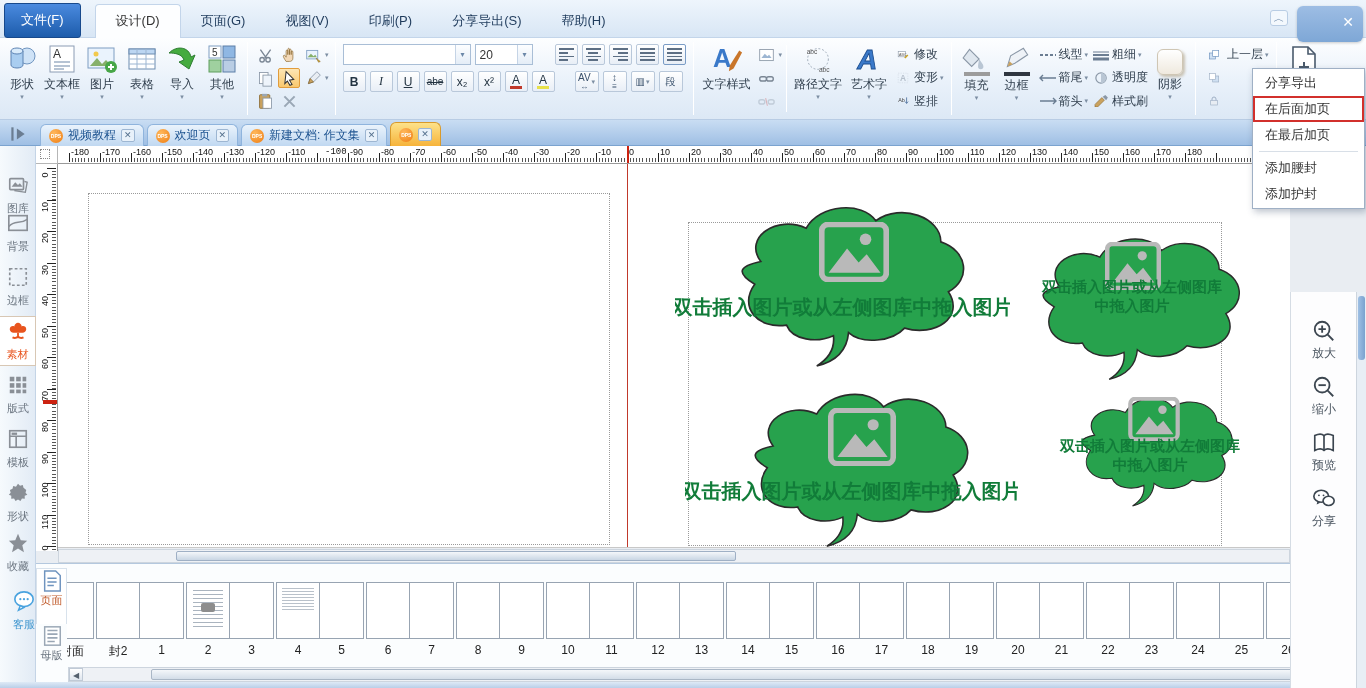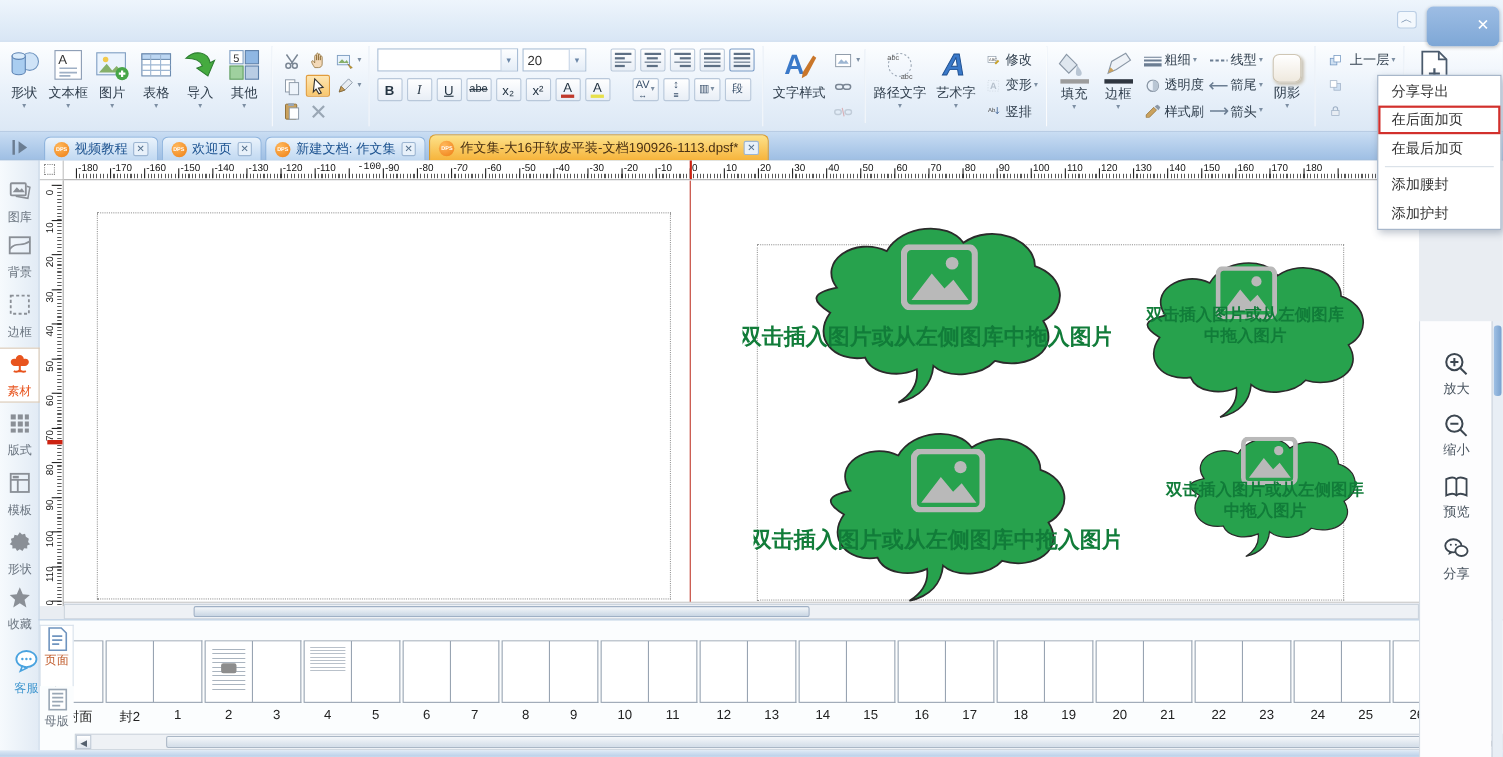--- a/index.html
+++ b/index.html
@@ -133,20 +133,29 @@
     </symbol>
     <symbol id="img-ph" viewBox="0 0 60 52">
       <rect x="2" y="2" width="56" height="48" rx="6" fill="none" stroke="#b9b9b9" stroke-width="5"></rect>
       <circle cx="40" cy="15" r="5" fill="#b9b9b9"></circle>
       <path d="M8 44 L24 23 L34 35 L41 28 L53 44 Z" fill="#b9b9b9"></path>
     </symbol>
   </defs>
 </svg>
 
 <div class="titlebar">
+  <div class="menu">
+      <div class="menu-item file">文件(F)</div>
+      <div class="menu-item active">设计(D)</div>
+      <div class="menu-item">页面(G)</div>
+      <div class="menu-item">视图(V)</div>
+      <div class="menu-item">印刷(P)</div>
+      <div class="menu-item">分享导出(S)</div>
+      <div class="menu-item">帮助(H)</div>
+    </div>
   <div class="win-chev">︿</div>
   <div class="win-pop">
     <span class="x">✕</span>
   </div>
 </div>
 
 <div class="ribbon">
   <div class="rgroup" id="g-insert">
       <div class="big-btn">
         <div class="bicon"><svg viewBox="0 0 32 32">
@@ -449,20 +458,43 @@
     </div>
     <div class="big-btn">
       <span class="bicon" id="ic-border"><svg viewBox="0 0 30 26">
             <path d="M6 20L9 10 21 3l4 6-12 8z" fill="#eef2f7" stroke="#8a97a6"></path>
             <path d="M6 20l5-2-3-3z" fill="#caa25e"></path>
           </svg></span>
       <div class="fillbar" style="background:#2f3640"></div>
       <span class="blbl">边框</span>
       <span class="caret">▾</span>
     </div>
+    <div class="vstack" id="line-col">
+        <div class="labrow">
+          <svg viewBox="0 0 18 10">
+            <path d="M1 5h3M6 5h3M11 5h3M16 5h1" stroke="#6b7d92" stroke-width="2"></path>
+          </svg>
+          <span>线型</span>
+          <span class="caret">▾</span>
+        </div>
+        <div class="labrow">
+          <svg viewBox="0 0 18 10">
+            <path d="M4 2L1 5l3 3M1 5h16" stroke="#6b7d92" stroke-width="1.4" fill="none"></path>
+          </svg>
+          <span>箭尾</span>
+          <span class="caret">▾</span>
+        </div>
+        <div class="labrow">
+          <svg viewBox="0 0 18 10">
+            <path d="M1 5h16M14 2l3 3-3 3" stroke="#6b7d92" stroke-width="1.4" fill="none"></path>
+          </svg>
+          <span>箭头</span>
+          <span class="caret">▾</span>
+        </div>
+      </div>
     <div class="vstack" id="effect-col">
         <div class="labrow">
           <svg viewBox="0 0 18 10">
             <path d="M1 2h16" stroke="#6b7d92"></path>
             <path d="M1 5h16" stroke="#6b7d92" stroke-width="2"></path>
             <path d="M1 9h16" stroke="#6b7d92" stroke-width="3"></path>
           </svg>
           <span>粗细</span>
           <span class="caret">▾</span>
         </div>
@@ -472,43 +504,20 @@
             <path d="M9 1a6 6 0 0 1 0 12z" fill="#b9c6d4"></path>
           </svg>
           <span>透明度</span>
         </div>
         <div class="labrow">
           <svg viewBox="0 0 18 14">
             <path d="M2 11l8-8 3 3-8 8H2z" fill="#caa25e" stroke="#8a6a33" stroke-width="0.7"></path>
             <path d="M11 2l3-2 3 3-2 3z" fill="#8a97a6"></path>
           </svg>
           <span>样式刷</span>
-        </div>
-      </div>
-    <div class="vstack" id="line-col">
-        <div class="labrow">
-          <svg viewBox="0 0 18 10">
-            <path d="M1 5h3M6 5h3M11 5h3M16 5h1" stroke="#6b7d92" stroke-width="2"></path>
-          </svg>
-          <span>线型</span>
-          <span class="caret">▾</span>
-        </div>
-        <div class="labrow">
-          <svg viewBox="0 0 18 10">
-            <path d="M4 2L1 5l3 3M1 5h16" stroke="#6b7d92" stroke-width="1.4" fill="none"></path>
-          </svg>
-          <span>箭尾</span>
-          <span class="caret">▾</span>
-        </div>
-        <div class="labrow">
-          <svg viewBox="0 0 18 10">
-            <path d="M1 5h16M14 2l3 3-3 3" stroke="#6b7d92" stroke-width="1.4" fill="none"></path>
-          </svg>
-          <span>箭头</span>
-          <span class="caret">▾</span>
         </div>
       </div>
     <div class="big-btn" style="padding-top:8px">
       <div class="shadowbx"></div>
       <span class="blbl">阴影</span>
       <span class="caret">▾</span>
     </div>
   </div>
   <div class="rsep"></div>
   <div class="rgroup">
@@ -569,21 +578,20 @@
         <div class="tlabel">欢迎页</div>
         <div class="tclose">✕</div>
       </div>
       <div class="dtab">
         <div class="dps">DPS</div>
         <div class="tlabel">新建文档: 作文集</div>
         <div class="tclose">✕</div>
       </div>
       <div class="dtab active">
         <div class="dps">DPS</div>
-        <div class="tlabel">作文集-大16开软皮平装-文档190926-1113.dpsf*</div>
         <div class="tclose">✕</div>
       </div>
     </div>
 </div>
 
 <div class="workspace">
   <div class="corner">
       <div class="dots"></div>
     </div>
   <div class="hruler">
@@ -777,21 +785,21 @@
         </svg>
         <div class="rlbl">分享</div>
       </div>
     </div>
   <div class="vscroll">
       <div class="vthumb"></div>
     </div>
 </div>
 
 <div class="leftbar" id="left-sidebar">
-    <div class="sb-item" style="top: 12px;">
+    <div class="sb-item" style="top: 24px;">
       <div><svg viewBox="0 0 24 24">
           <rect x="3" y="5" width="15" height="12" rx="1" fill="none" stroke="#8a8f96" stroke-width="1.8"></rect>
           <path d="M5 14l4-5 3 3 2-2 3 4z" fill="#8a8f96"></path>
           <path d="M19 8l3 1-2 11-12-2" fill="none" stroke="#8a8f96" stroke-width="1.5"></path>
         </svg></div>
       <div class="slbl">图库</div>
     </div>
     <div class="sb-item" style="top: 62px;">
       <div><svg viewBox="0 0 24 24">
           <rect x="2" y="4" width="20" height="16" fill="none" stroke="#8a8f96" stroke-width="1.8"></rect>

